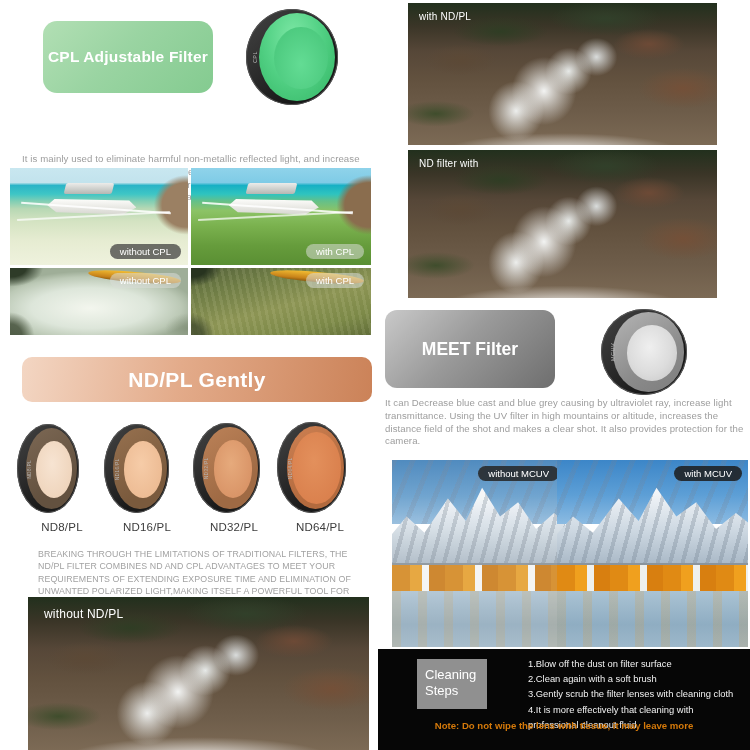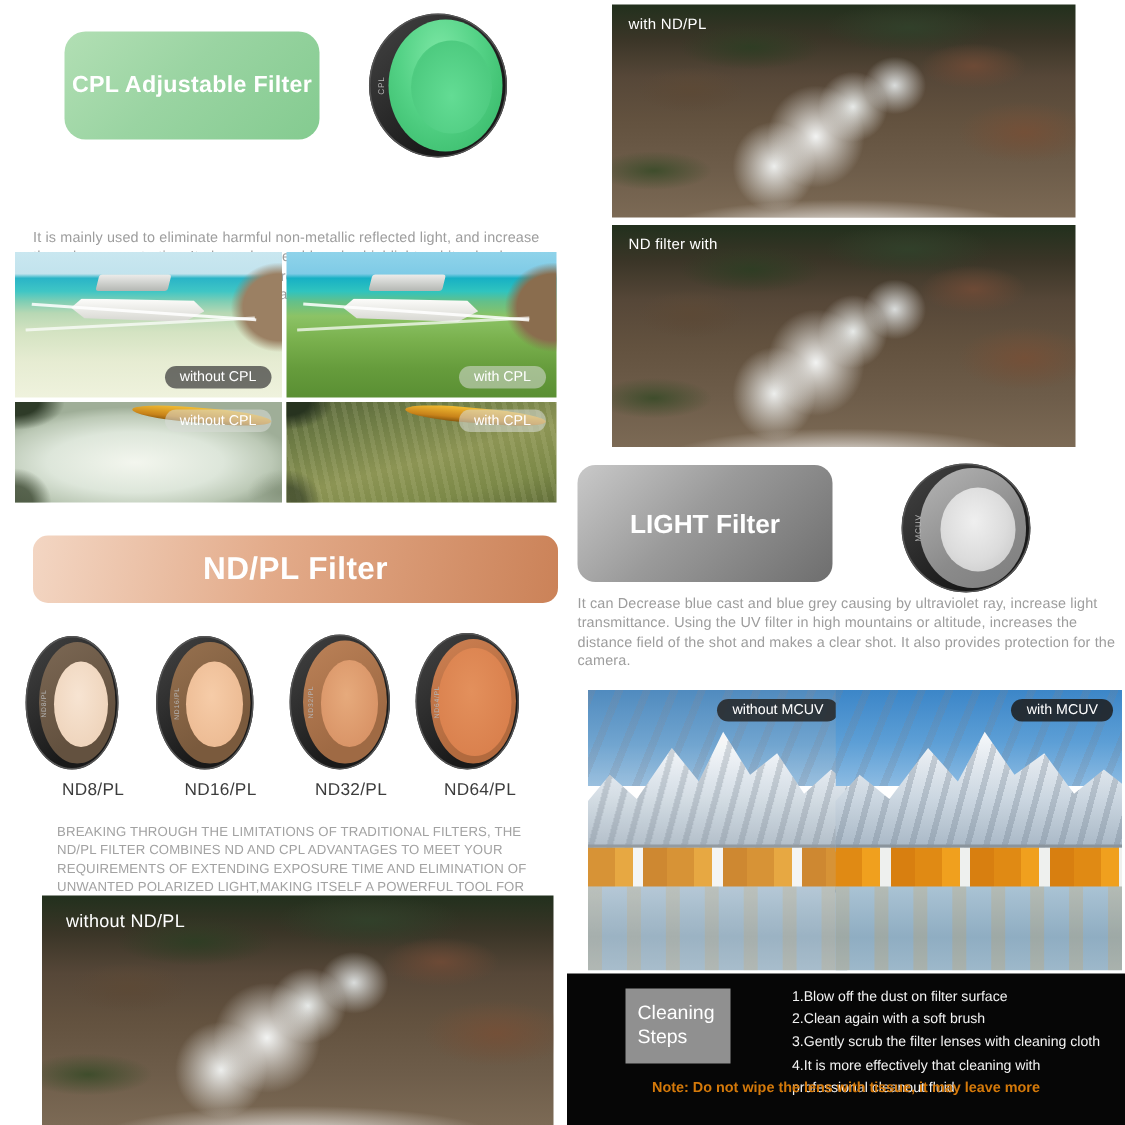--- a/index.html
+++ b/index.html
@@ -172,21 +172,21 @@
   <div class="photo ph-reflect-a" style="left:10px;top:268px;width:178px;height:67px;">
     <div class="kayak"></div>
     <span class="pill pill-light pos-tr">without CPL</span>
   </div>
   <div class="photo ph-reflect-b" style="left:191px;top:268px;width:180px;height:67px;">
     <div class="kayak"></div>
     <span class="pill pill-light pos-tr">with CPL</span>
   </div>
 
   <div class="abs ndpl-banner">
-    <span>ND/PL Filter</span>
+    <span>ND/PL Gently</span>
   </div>
 
   <div class="lens lens-sm nd8" style="left:17px;top:424px;width:62px;height:89px;">
     <div class="lens-glass"></div>
     <span class="rim-text" style="font-size:4.5px;">ND8/PL</span>
   </div>
   <div class="lens lens-sm nd16" style="left:104px;top:424px;width:65px;height:89px;">
     <div class="lens-glass"></div>
     <span class="rim-text" style="font-size:4.5px;">ND16/PL</span>
   </div>
@@ -211,21 +211,21 @@
   </div>
 
   <div class="photo ph-stream" style="left:408px;top:3px;width:309px;height:142px;">
     <span class="photo-label">with ND/PL</span>
   </div>
   <div class="photo ph-stream" style="left:408px;top:150px;width:309px;height:148px;">
     <span class="photo-label">ND filter with</span>
   </div>
 
   <div class="abs mcuv-banner">
-    <span>LIGHT Filter</span>
+    <span>MEET Filter</span>
   </div>
 
   <div class="abs lens mcuv-lens">
     <div class="lens-glass"></div>
     <span class="rim-text">MCUV</span>
   </div>
 
   <div class="abs desc mcuv-desc">It can Decrease blue cast and blue grey causing by ultraviolet ray, increase light transmittance. Using the UV filter in high mountains or altitude, increases the distance field of the shot and makes a clear shot. It also provides protection for the camera.</div>
 
   <div class="photo hazy" style="left:380px;top:460px;width:173px;height:187px;">

